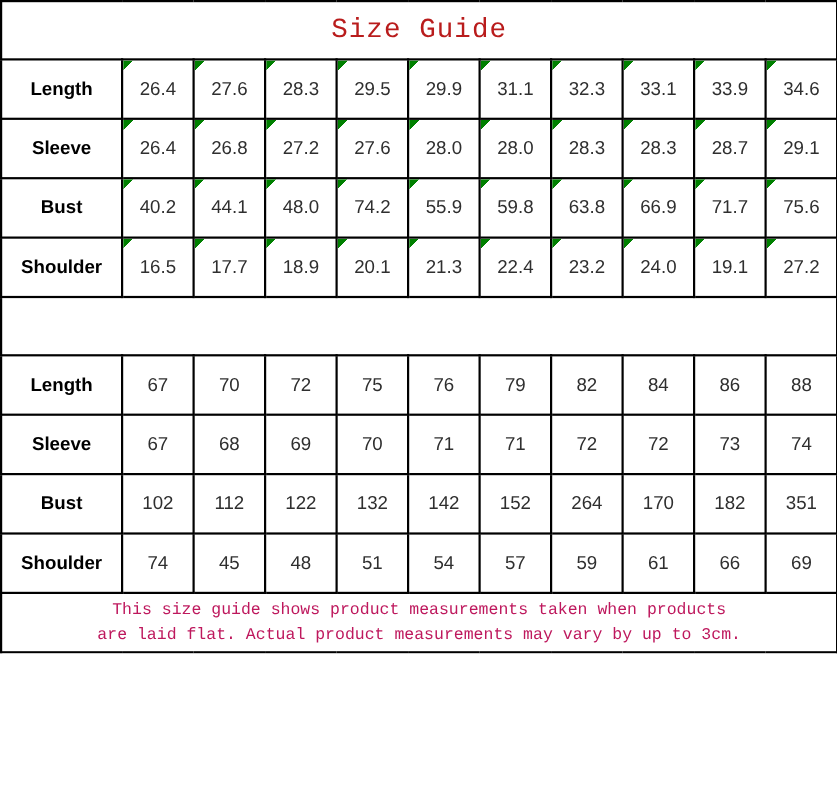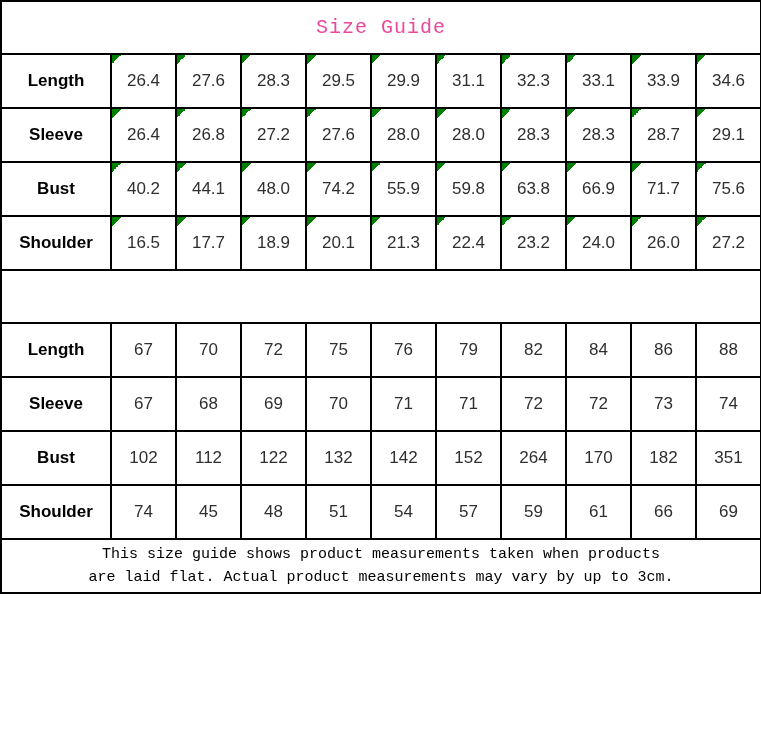--- a/index.html
+++ b/index.html
@@ -1,30 +1,30 @@
 <!DOCTYPE html>
 <html style="--marker-green: #008000; --line: #000000;"><head>
 <meta charset="utf-8">
 <style>
   :root { --marker-green:#008000; --line:#000000; }
   html,body{margin:0;padding:0;background:#fff;}
   body{font-family:"Liberation Sans",sans-serif;color:#000;}
   .sheet{width:761px;}
   table.guide{border-collapse:collapse;table-layout:fixed;width:761px;}
   table.guide td{border:2px solid var(--line);text-align:center;vertical-align:middle;padding:0;overflow:hidden;}
-  .title-row td{height:51px;font-family:"Liberation Mono","DejaVu Sans Mono",monospace;font-size:20px;color:#ec4899;letter-spacing:1px;}
+  .title-row td{height:51px;font-family:"Liberation Mono","DejaVu Sans Mono",monospace;font-size:25px;color:#b91c1c;letter-spacing:1px;}
   .header-row td{height:53px;font-weight:bold;font-size:17px;}
   .data-row td{height:52px;}
   .lbl{font-weight:bold;font-size:17px;border-radius:18px;}
   .valcell{position:relative;}
   .val{font-size:17px;color:#2f2f2f;}
   .tri{position:absolute;top:0;left:0;width:9px;height:9px;
        background:linear-gradient(135deg,var(--marker-green) 50%,rgba(0,0,0,0) 50%);}
   .gap-row td{height:51px;}
-  .footer-row td{height:52px;font-family:"Liberation Mono","DejaVu Sans Mono",monospace;font-size:15px;color:#000000;line-height:1.55;}
+  .footer-row td{height:52px;font-family:"Liberation Mono","DejaVu Sans Mono",monospace;font-size:15px;color:#be185d;line-height:1.55;}
 </style>
 </head>
 <body>
 
 <div class="sheet">
   <table class="guide">
     <colgroup>
       <col style="width:110px">
       <col style="width:65px">
         <col style="width:65px">
@@ -83,21 +83,21 @@
         <tr class="data-row">
           <td class="lbl">Shoulder</td>
           <td class="valcell"><span class="tri"></span><span class="val">16.5</span></td>
           <td class="valcell"><span class="tri"></span><span class="val">17.7</span></td>
           <td class="valcell"><span class="tri"></span><span class="val">18.9</span></td>
           <td class="valcell"><span class="tri"></span><span class="val">20.1</span></td>
           <td class="valcell"><span class="tri"></span><span class="val">21.3</span></td>
           <td class="valcell"><span class="tri"></span><span class="val">22.4</span></td>
           <td class="valcell"><span class="tri"></span><span class="val">23.2</span></td>
           <td class="valcell"><span class="tri"></span><span class="val">24.0</span></td>
-          <td class="valcell"><span class="tri"></span><span class="val">26.0</span></td>
+          <td class="valcell"><span class="tri"></span><span class="val">19.1</span></td>
           <td class="valcell"><span class="tri"></span><span class="val">27.2</span></td>
         </tr>
         <tr class="gap-row">
           <td colspan="11"></td>
         </tr>
         <tr class="data-row">
           <td class="lbl">Length</td>
           <td class="valcell"><span class="val">67</span></td>
           <td class="valcell"><span class="val">70</span></td>
           <td class="valcell"><span class="val">72</span></td>

